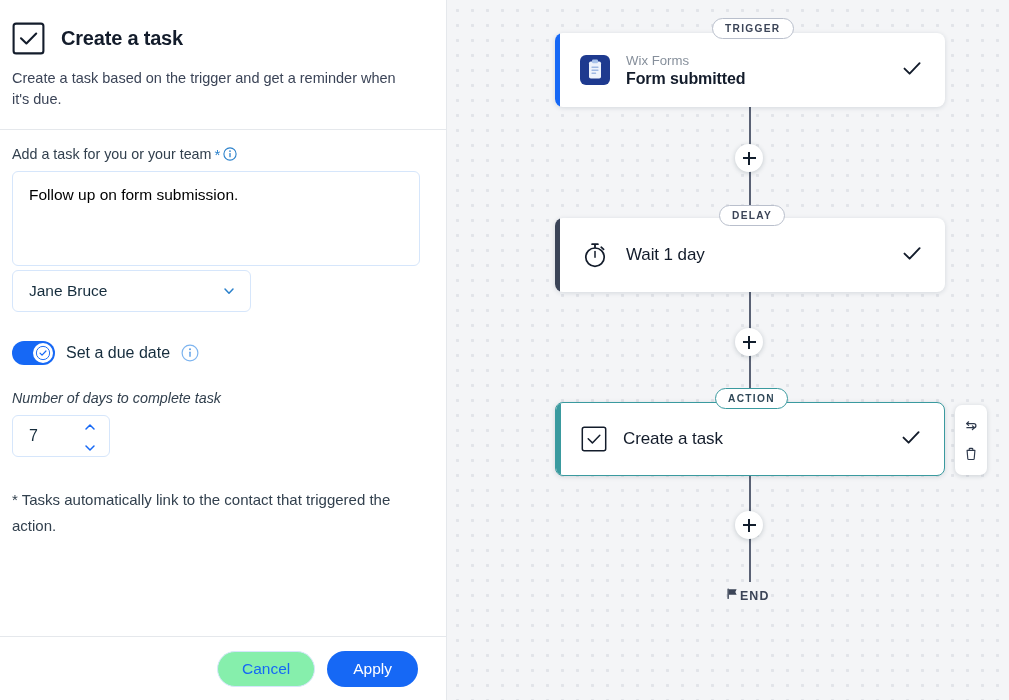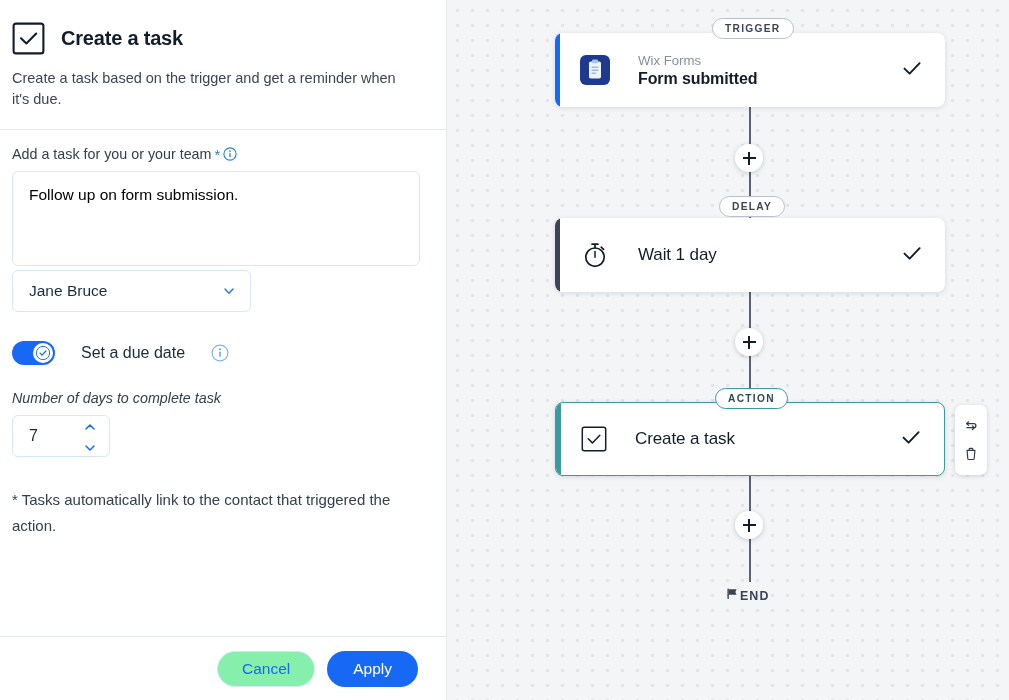--- a/index.html
+++ b/index.html
@@ -54,21 +54,21 @@
 
   .select-box {
     width: 239px; height: 42px;
     border: 1px solid #d6e6fb; border-radius: 6px;
     display: flex; align-items: center; justify-content: space-between;
     padding: 0 14px 0 16px; background: #fff;
     font-size: 15.5px; color: #162d3d; cursor: pointer;
   }
   .chev { width: 14px; height: 14px; flex: 0 0 14px; }
 
-  .toggle-row { display: flex; align-items: center; gap: 26px; margin-top: 29px; }
+  .toggle-row { display: flex; align-items: center; gap: 11px; margin-top: 29px; }
   .toggle {
     width: 43px; height: 24px; border-radius: 12px; background: #1668f5;
     position: relative; cursor: pointer; flex: 0 0 43px;
   }
   .toggle .knob {
     position: absolute; top: 2px; right: 2px; width: 20px; height: 20px;
     border-radius: 50%; background: #fff;
     display: flex; align-items: center; justify-content: center;
   }
   .toggle-label { font-size: 16px; color: #162d3d; }
@@ -132,21 +132,21 @@
 
   .node {
     position: absolute; left: 108px; width: 390px; height: 74px;
     background: #fff; border-radius: 8px;
     box-shadow: 0 1px 5px rgba(22,45,61,0.14);
     display: flex; align-items: center; overflow: hidden;
   }
   .node .accent { width: 5px; height: 100%; flex: 0 0 5px; }
   .node .body {
     flex: 1 1 auto; display: flex; align-items: center; height: 100%;
-    padding: 0 22px 0 20px; gap: 28px; justify-content: flex-end;
+    padding: 0 22px 0 20px; gap: 16px; justify-content: flex-end;
   }
   .node .n-icon { flex: 0 0 auto; display: flex; align-items: center; }
   .node .n-text { flex: 1 1 auto; }
   .n-sub { font-size: 13.2px; color: #868f9b; line-height: 1.35; }
   .n-title { font-size: 16px; font-weight: bold; color: #131c2b; letter-spacing: -0.1px; }
   .n-title.reg { font-weight: normal; font-size: 17px; color: #131c2b; }
   .check { flex: 0 0 auto; }
 
   .node.selected { border: 1.6px solid #3a9a9f; }
 
@@ -301,21 +301,21 @@
           <span class="check">
             <svg viewBox="0 0 22 22" width="22" height="22">
               <path d="M3.5 11.6 L8.6 16.7 L18.6 6.2" fill="none" stroke="#131c2b" stroke-width="1.9" stroke-linecap="round" stroke-linejoin="round"></path>
             </svg>
           </span>
         </div>
       </div>
 
       <div class="plus-btn" style="top:144px;"></div>
 
-      <div class="pill" style="left:272px; top:196px;">DELAY</div>
+      <div class="pill" style="left:272px; top:205px;">DELAY</div>
       <div class="node" style="top:218px;">
         <div class="accent" style="background:#3b4457;"></div>
         <div class="body">
           <span class="n-icon">
             <svg viewBox="0 0 30 30" width="30" height="30">
               <circle cx="15" cy="17.2" r="9.2" fill="none" stroke="#131c2b" stroke-width="1.7"></circle>
               <path d="M15 17.2 L15 11.4" fill="none" stroke="#131c2b" stroke-width="1.5" stroke-linecap="round"></path>
               <rect x="11.2" y="3.3" width="7.6" height="1.8" rx="0.9" fill="#131c2b"></rect>
               <rect x="14.1" y="5" width="1.8" height="3.2" fill="#131c2b"></rect>
               <path d="M21.2 7.2 L23.6 9.4" fill="none" stroke="#131c2b" stroke-width="1.7" stroke-linecap="round"></path>

